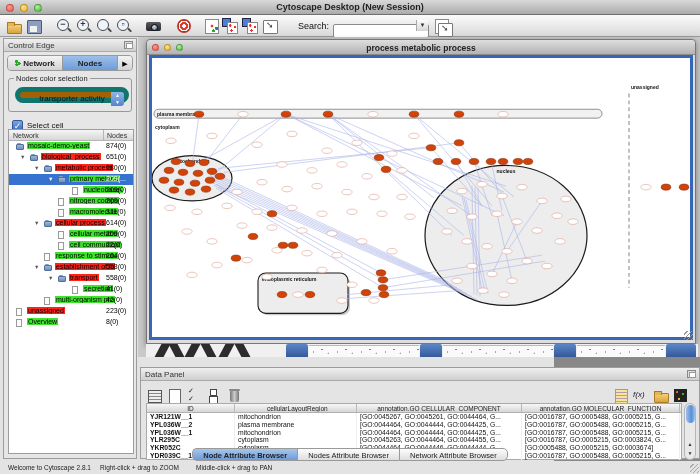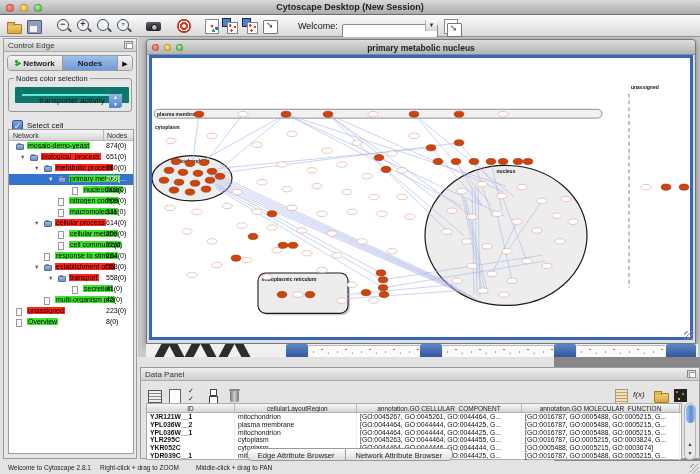--- a/index.html
+++ b/index.html
@@ -76,22 +76,22 @@
   .cp-tab { flex:1; font-size:8px; font-weight:bold; color:#222; text-align:center; line-height:15px;
     background:linear-gradient(#f4f4f4,#d2d2d2); border-right:1px solid #9a9a9a; position:relative; }
   .cp-tab.sel { background:linear-gradient(#9dc0ea,#6e9bd8); }
   .cp-tab .netg { display:inline-block; width:6px; height:6px; margin-right:2px;
     background:radial-gradient(circle at 25% 25%,#2a2 0 1.4px,transparent 1.5px),
       radial-gradient(circle at 70% 60%,#2a2 0 1.4px,transparent 1.5px),
       radial-gradient(circle at 30% 80%,#2a2 0 1.4px,transparent 1.5px); }
   .cp-arrow { width:14px; font-size:7px; line-height:15px; text-align:center; background:linear-gradient(#f4f4f4,#d2d2d2); }
   .groupbox { position:relative; margin:7px 4px 0 4px; border:1px solid #999; border-radius:3px; height:34px; }
   .groupbox legend, .gb-legend { position:absolute; top:-5px; left:5px; background:#e6e6e6; padding:0 2px; font-size:7.5px; color:#222; }
-  .combo { position:absolute; left:6px; top:8px; width:114px; height:16px; background:#5eead4; border:7px solid #0f766e;
-    border-radius:1px; font-size:8px; line-height:14px; text-align:center; color:#111; }
+  .combo { position:absolute; left:6px; top:8px; width:114px; height:16px; background:#a16207; border:5px solid #0f766e;
+    border-radius:8px; font-size:8px; line-height:14px; text-align:center; color:#111; }
   .combo .stepper { position:absolute; right:0; top:0; width:13px; height:14px; border-radius:0 3px 3px 0;
     background:linear-gradient(#8fb6e8,#5583cc); color:#fff; font-size:5px; line-height:7px; text-align:center; }
   .cb-row { display:flex; align-items:center; margin:8px 0 0 8px; }
   .cb { width:11px; height:11px; border-radius:2px; background:linear-gradient(#7aa6e2,#3f6fc0);
     border:1px solid #33589c; color:#fff; font-size:9px; line-height:10px; text-align:center; margin-right:4px; }
   .cb-label { font-size:8px; color:#111; }
   .tree { position:absolute; left:4px; top:90px; width:126px; bottom:4px; background:#fff; border:1px solid #9c9c9c; overflow:hidden; }
   .tree-head { height:11px; background:linear-gradient(#f6f6f6,#d7d7d7); border-bottom:1px solid #b5b5b5;
     font-size:7px; color:#333; position:relative; }
   .tree-head .c1 { position:absolute; left:4px; top:1.5px; }
@@ -207,21 +207,21 @@
         <span class="tb-sep"></span>
         <span class="tb-i ic-camera"></span>
         <span class="tb-sep"></span>
         <span class="tb-i ic-help"></span>
         <span class="tb-sep"></span>
         <span class="tb-i ic-page ic-viz"></span>
         <span class="tb-i ic-netblue"></span>
         <span class="tb-i ic-netred"></span>
         <span class="tb-i ic-annot"></span>
         <span class="tb-sep"></span>
-        <span class="search-label">Welcome:</span>
+        <span class="search-label">Search:</span>
         <span class="search-wrap"><input class="search-input" style=""><span class="search-arrow">▼</span></span>
         <span class="tb-i ic-page ic-annot" style="margin-left: 6px;"></span>
       </div>
   </div>
 
   <div class="cpanel">
     <div class="panel-head">
       <span>Control Edge</span>
       <span class="float-ic"></span>
     </div>
@@ -341,21 +341,21 @@
         </div>
     </div>
   </div>
 
   <div class="workspace">
     <div class="net-win">
       <div class="net-title">
         <span class="tl red"></span>
         <span class="tl yel"></span>
         <span class="tl grn"></span>
-        <span class="t">primary metabolic nucleus</span>
+        <span class="t">process metabolic process</span>
       </div>
       <div class="canvas">
         <svg id="graph" width="100%" height="100%" viewBox="0 0 538 283" preserveAspectRatio="none">
             <rect x="2" y="52" width="448" height="9" rx="4.5" fill="#f1f1f1" stroke="#777" stroke-width="0.8"></rect>
             <text x="5" y="58.5" font-size="5" font-weight="bold" fill="#111">plasma membrane</text>
             <text x="3" y="72" font-size="5" font-weight="bold" fill="#111">cytoplasm</text>
             <ellipse cx="40" cy="122" rx="40" ry="23" fill="#ededed" stroke="#1a1a1a" stroke-width="1.2"></ellipse>
             <text x="40" y="107" font-size="5" font-weight="bold" fill="#111" text-anchor="middle">mitochondrion</text>
             <ellipse cx="354" cy="180" rx="81" ry="71" fill="#ededed" stroke="#1a1a1a" stroke-width="1.2"></ellipse>
             <text x="354" y="117" font-size="5" font-weight="bold" fill="#111" text-anchor="middle">nucleus</text>
@@ -620,21 +620,22 @@
         </div>
     </div>
     <div class="dscroll">
       <span class="dthumb"></span>
       <span class="darr up">▲</span>
       <span class="darr dn">▼</span>
     </div>
   </div>
 
   <div class="btabs" id="btabs">
-      <div class="btab">Edge Attribute Browser</div>
+      <div class="btab sel">Node Attribute Browser</div>
+      <div class="btab">Nodes Attribute Browser</div>
       <div class="btab">Network Attribute Browser</div>
     </div>
 
   <div class="statusbar" id="statusbar">
     <span class="app-grip"></span>
   <span style="left: 8px;">Welcome to Cytoscape 2.8.1</span>
       <span style="left: 100px;">Right-click + drag to ZOOM</span>
       <span style="left: 196px;">Middle-click + drag to PAN</span>
     </div>
 </div>

